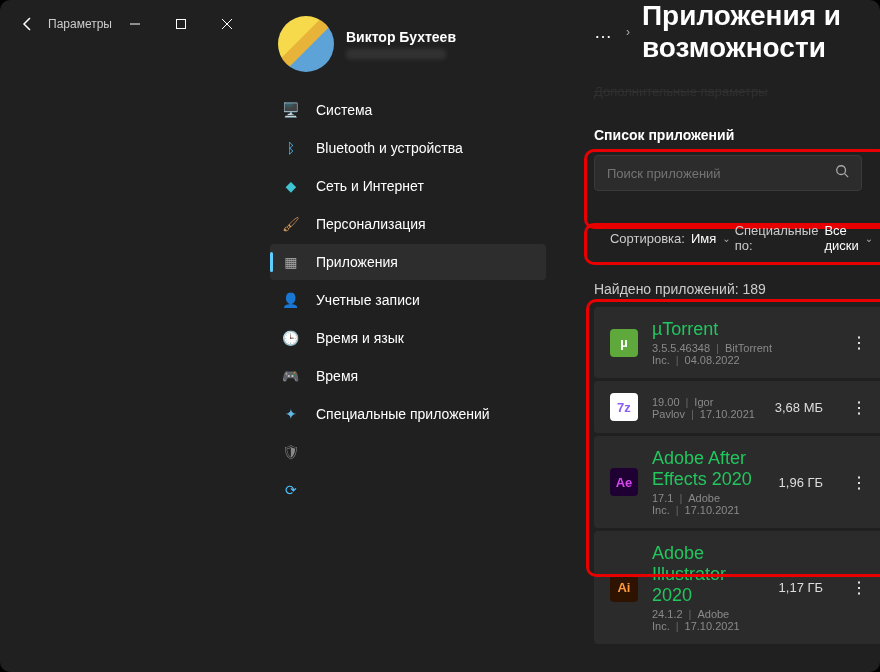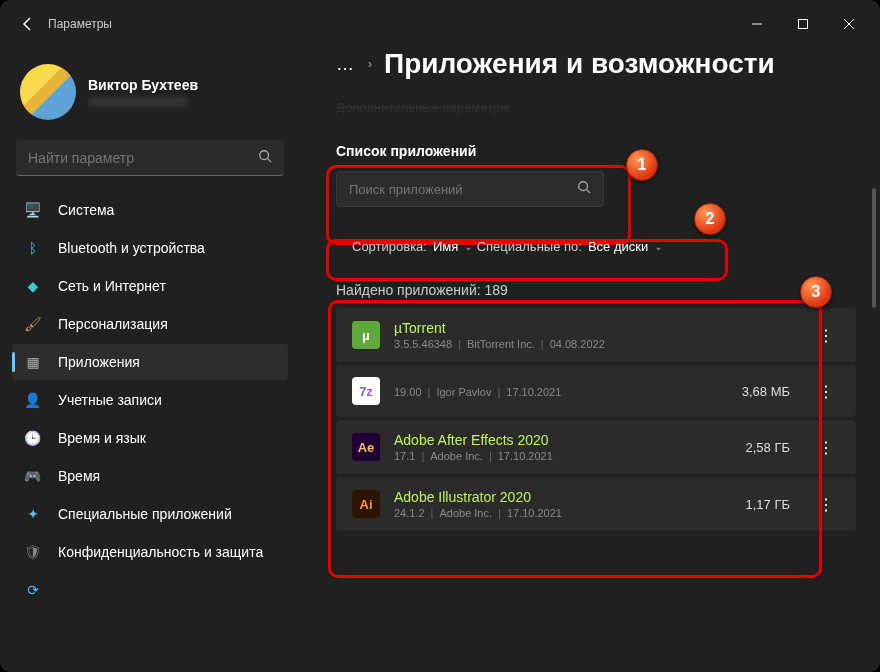--- a/index.html
+++ b/index.html
@@ -1,17 +1,17 @@
 <!DOCTYPE html>
 <html><head>
 <meta charset="utf-8">
 <style>
 * { margin: 0; padding: 0; box-sizing: border-box; font-family: 'Segoe UI', sans-serif; }
 body { background: #000; width: 880px; height: 672px; overflow: hidden; }
-.window { width: 880px; height: 672px; background: #202020; border-radius: 10px; display: flex; flex-direction: column; position: relative; }
+.window { width: 880px; height: 672px; background: #202020; border-radius: 10px; display: flex; flex-direction: row; position: relative; }
 .titlebar { height: 48px; display: flex; align-items: center; padding: 0 8px; }
 .back-btn { width: 40px; height: 40px; display: flex; align-items: center; justify-content: center; color: #fff; cursor: pointer; }
 .title { color: #ccc; font-size: 12px; }
 .win-controls { margin-left: auto; display: flex; }
 .win-btn { width: 46px; height: 32px; display: flex; align-items: center; justify-content: center; color: #fff; }
 .body { display: flex; flex: 1; min-height: 0; }
 .sidebar { width: 300px; padding: 0 12px; display: flex; flex-direction: column; }
 .user { display: flex; align-items: center; padding: 16px 8px 20px; gap: 12px; }
 .avatar { width: 56px; height: 56px; border-radius: 50%; background: linear-gradient(135deg, #f7d94c 40%, #e8b339 41% 55%, #5da3d8 56%); }
 .user-name { color: #fff; font-size: 14px; font-weight: 600; }
@@ -33,21 +33,21 @@
 .app-search input { flex: 1; background: transparent; border: none; outline: none; color: #aaa; font-size: 13px; }
 .filter-row { display: flex; align-items: center; gap: 4px; margin-top: 20px; padding: 12px 16px; color: #ccc; font-size: 13px; }
 .filter-item { display: flex; align-items: center; gap: 6px; cursor: pointer; }
 .filter-val { color: #fff; }
 .chev { font-size: 10px; color: #aaa; }
 .found { color: #ccc; font-size: 14px; margin: 16px 0 10px; }
 .app-list { display: flex; flex-direction: column; gap: 3px; }
 .app-row { display: flex; align-items: center; background: #2b2b2b; border-radius: 4px; padding: 12px 16px; gap: 14px; }
 .app-icon { width: 28px; height: 28px; border-radius: 4px; display: flex; align-items: center; justify-content: center; font-size: 13px; font-weight: bold; flex-shrink: 0; }
 .app-info { flex: 1; }
-.app-name { color: #bef264; font-size: 14px; }
+.app-name { color: #22c55e; font-size: 18px; }
 .app-meta { color: #8a8a8a; font-size: 11px; margin-top: 2px; }
 .app-size { color: #ddd; font-size: 13px; margin-right: 8px; }
 .app-more { color: #fff; width: 28px; height: 28px; display: flex; align-items: center; justify-content: center; cursor: pointer; font-size: 16px; }
 .scrollbar { position: absolute; right: 4px; top: 140px; width: 4px; height: 120px; background: #555; border-radius: 2px; }
 .callout { position: absolute; width: 32px; height: 32px; border-radius: 50%; background: radial-gradient(circle at 35% 30%, #ff9955, #dd3311 70%); border: 1px solid #aa2200; display: flex; align-items: center; justify-content: center; color: #fff; font-weight: bold; font-size: 16px; box-shadow: 0 2px 4px rgba(0,0,0,.5); }
 .hl { position: absolute; border: 3px solid #e80000; border-radius: 10px; pointer-events: none; }
 .sep { color: #666; margin: 0 6px; }
 .cut-text { color: #555; font-size: 13px; margin-top: 20px; text-decoration: line-through; opacity: .3; }
 </style>
 </head>
@@ -82,27 +82,20 @@
 
   <div class="body">
     <div class="sidebar">
       <div class="user">
         <div class="avatar"></div>
         <div>
           <div class="user-name">Виктор Бухтеев</div>
           <div class="user-email"></div>
         </div>
       </div>
-      <div class="search">
-        <input placeholder="Найти параметр" style="">
-        <span><svg width="14" height="14" viewBox="0 0 16 16">
-              <circle cx="7" cy="7" r="5" stroke="#aaa" fill="none" stroke-width="1.5"></circle>
-              <line x1="11" y1="11" x2="15" y2="15" stroke="#aaa" stroke-width="1.5"></line>
-            </svg></span>
-      </div>
       <div class="nav" id="nav">
           <div class="nav-item">
             <span class="nav-icon" style="color:#4cc2ff">🖥️</span>
             <span>Система</span>
           </div>
           <div class="nav-item">
             <span class="nav-icon" style="color:#4cc2ff">ᛒ</span>
             <span>Bluetooth и устройства</span>
           </div>
           <div class="nav-item">
@@ -128,21 +121,20 @@
           <div class="nav-item">
             <span class="nav-icon" style="color:#888">🎮</span>
             <span>Время</span>
           </div>
           <div class="nav-item">
             <span class="nav-icon" style="color:#63b7e6">✦</span>
             <span>Специальные приложений</span>
           </div>
           <div class="nav-item">
             <span class="nav-icon" style="color:#888">🛡</span>
-            <span>Конфиденциальность и защита</span>
           </div>
           <div class="nav-item">
             <span class="nav-icon" style="color:#4cc2ff">⟳</span>
           </div>
         </div>
     </div>
 
     <div class="content">
       <div class="breadcrumb">
         <span class="bc-more">…</span>
@@ -202,26 +194,26 @@
             </div>
             <div class="app-row">
     <div class="app-icon" style="background:#fff;color:#8b5cf6">7z</div>
     <div class="app-info">
       <div class="app-meta">19.00<span class="sep">|</span>Igor Pavlov<span class="sep">|</span>17.10.2021</div>
     </div>
     <div class="app-size">3,68 МБ</div>
     <div class="app-more">⋮</div>
             </div>
             <div class="app-row">
-    <div class="app-icon" style="background:#1f0033;color:#fdba74">Ae</div>
+    <div class="app-icon" style="background:#1f0033;color:#d946ef">Ae</div>
     <div class="app-info">
       <div class="app-name">Adobe After Effects 2020</div>
       <div class="app-meta">17.1<span class="sep">|</span>Adobe Inc.<span class="sep">|</span>17.10.2021</div>
     </div>
-    <div class="app-size">2,58 ГБ</div>
+    <div class="app-size">1,96 ГБ</div>
     <div class="app-more">⋮</div>
             </div>
             <div class="app-row">
     <div class="app-icon" style="background:#2d1300;color:#ff9a3c">Ai</div>
     <div class="app-info">
       <div class="app-name">Adobe Illustrator 2020</div>
       <div class="app-meta">24.1.2<span class="sep">|</span>Adobe Inc.<span class="sep">|</span>17.10.2021</div>
     </div>
     <div class="app-size">1,17 ГБ</div>
     <div class="app-more">⋮</div>

